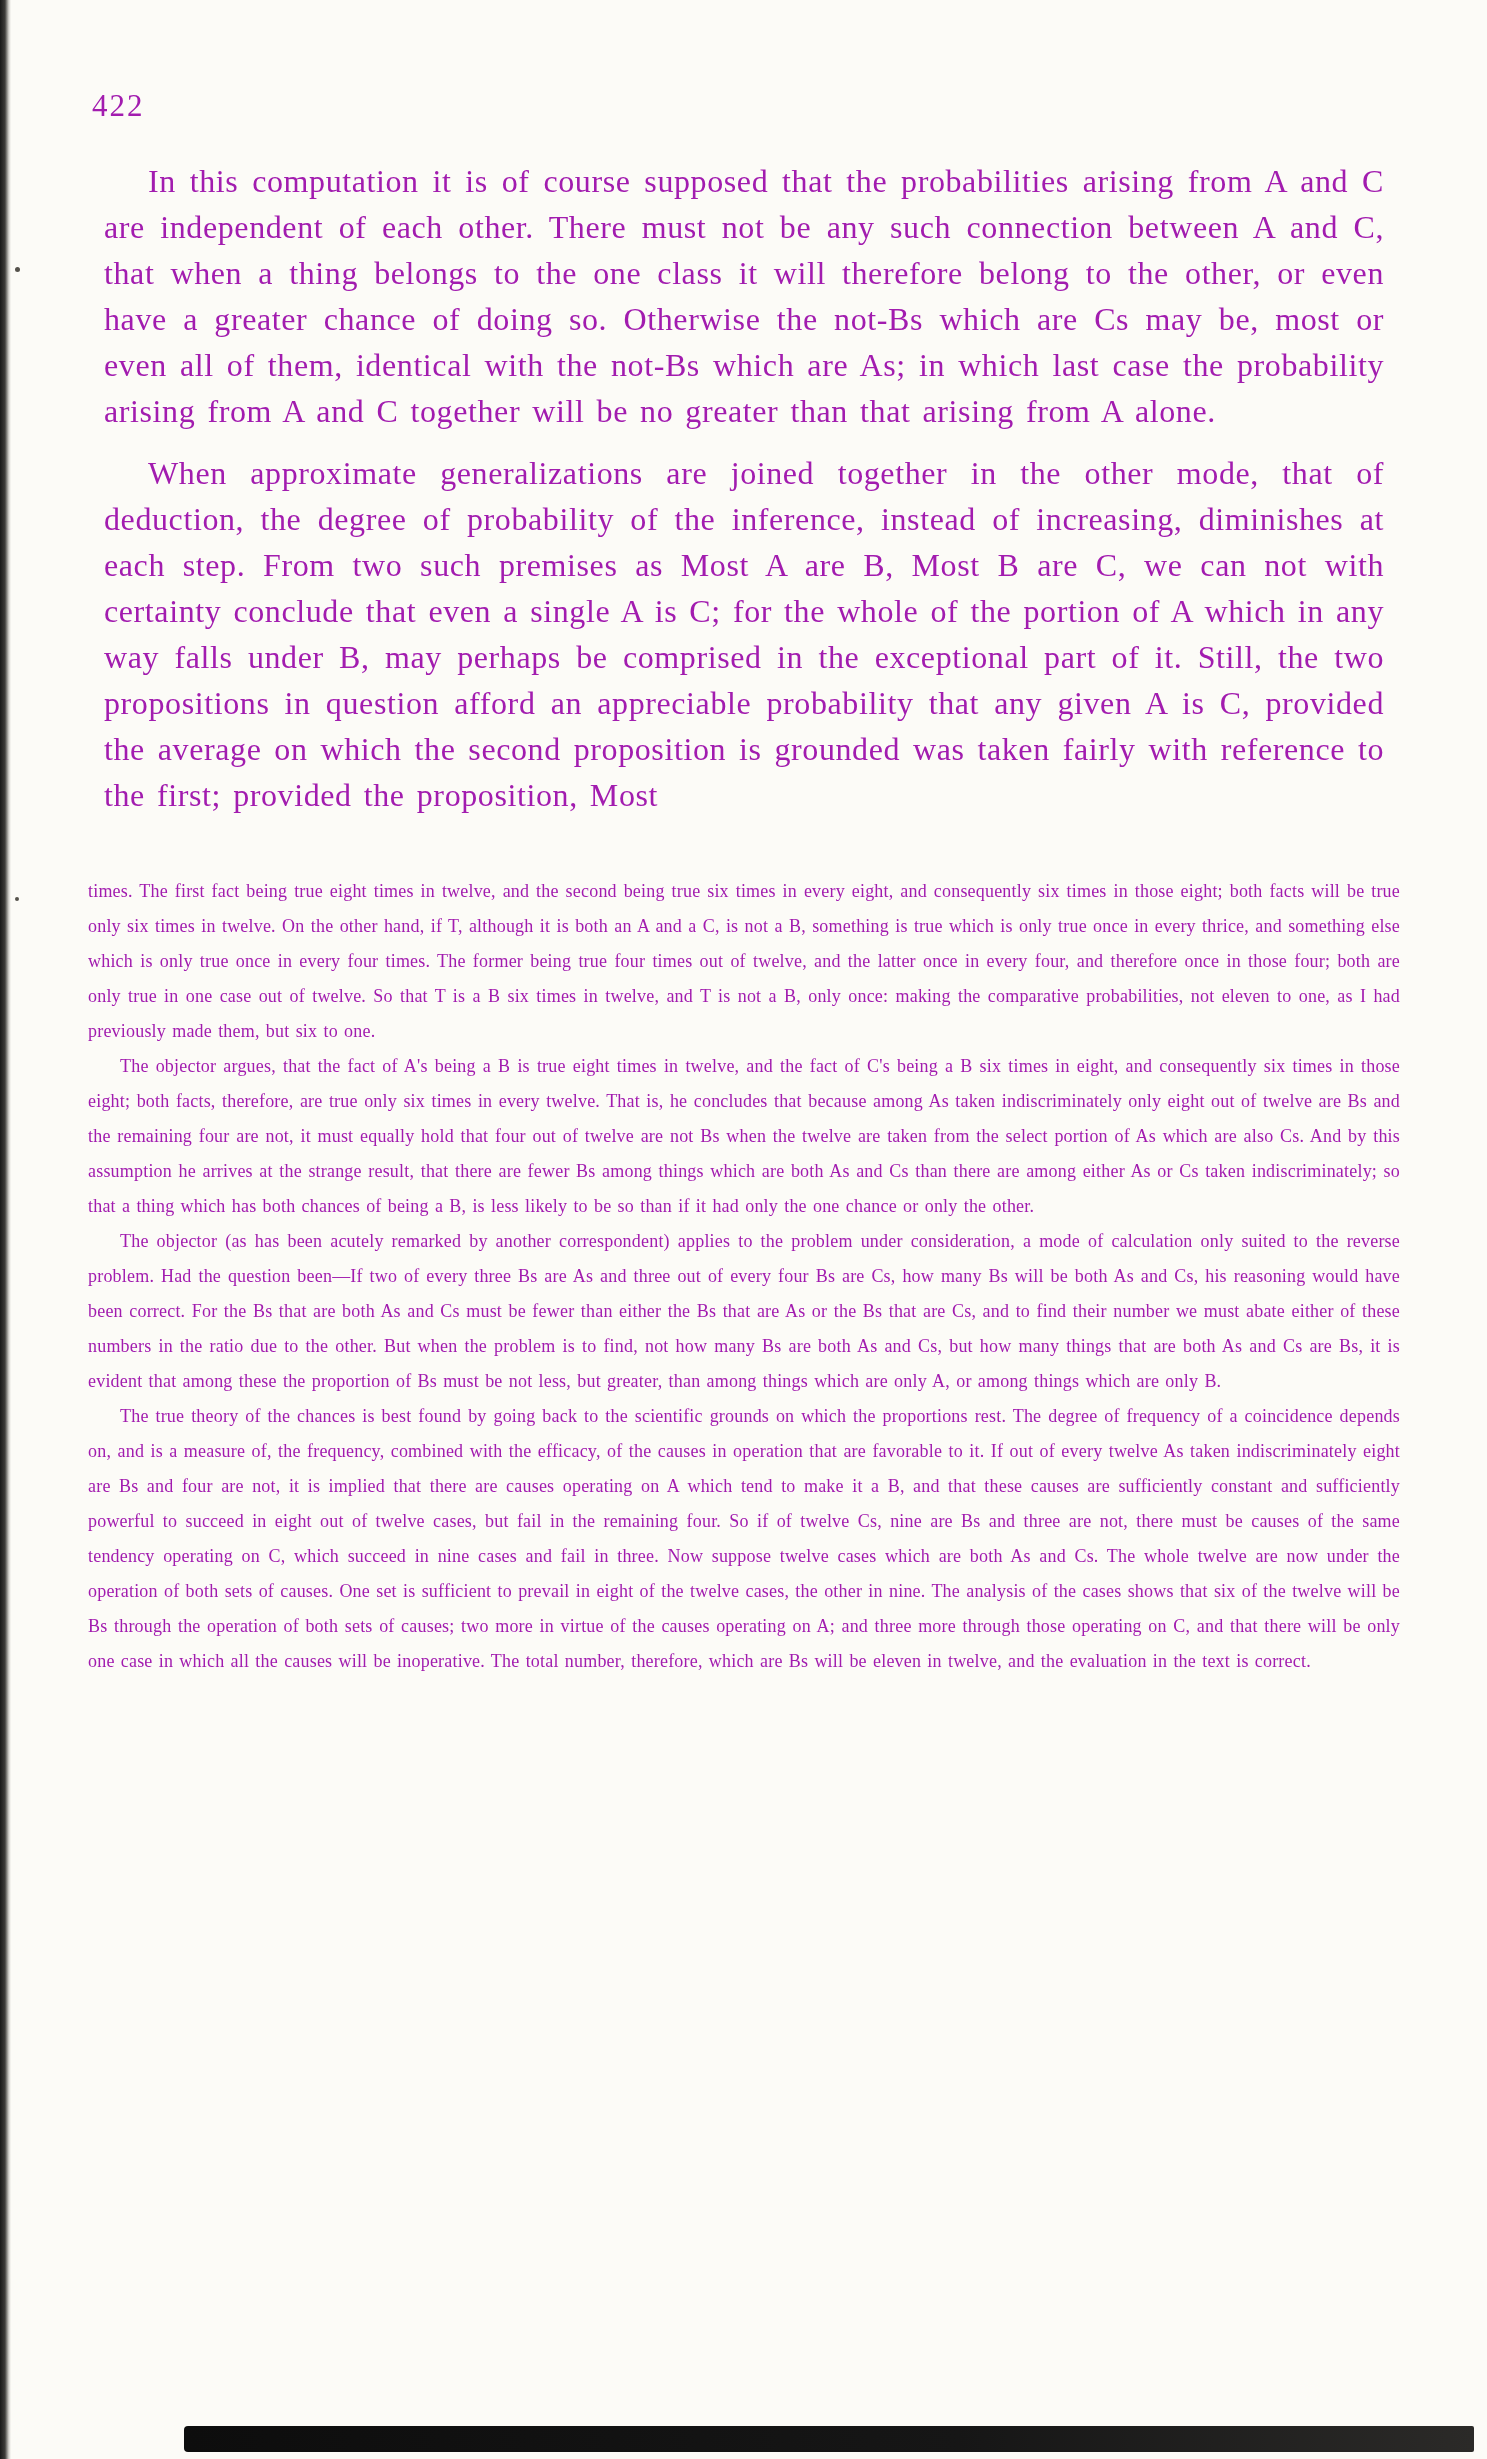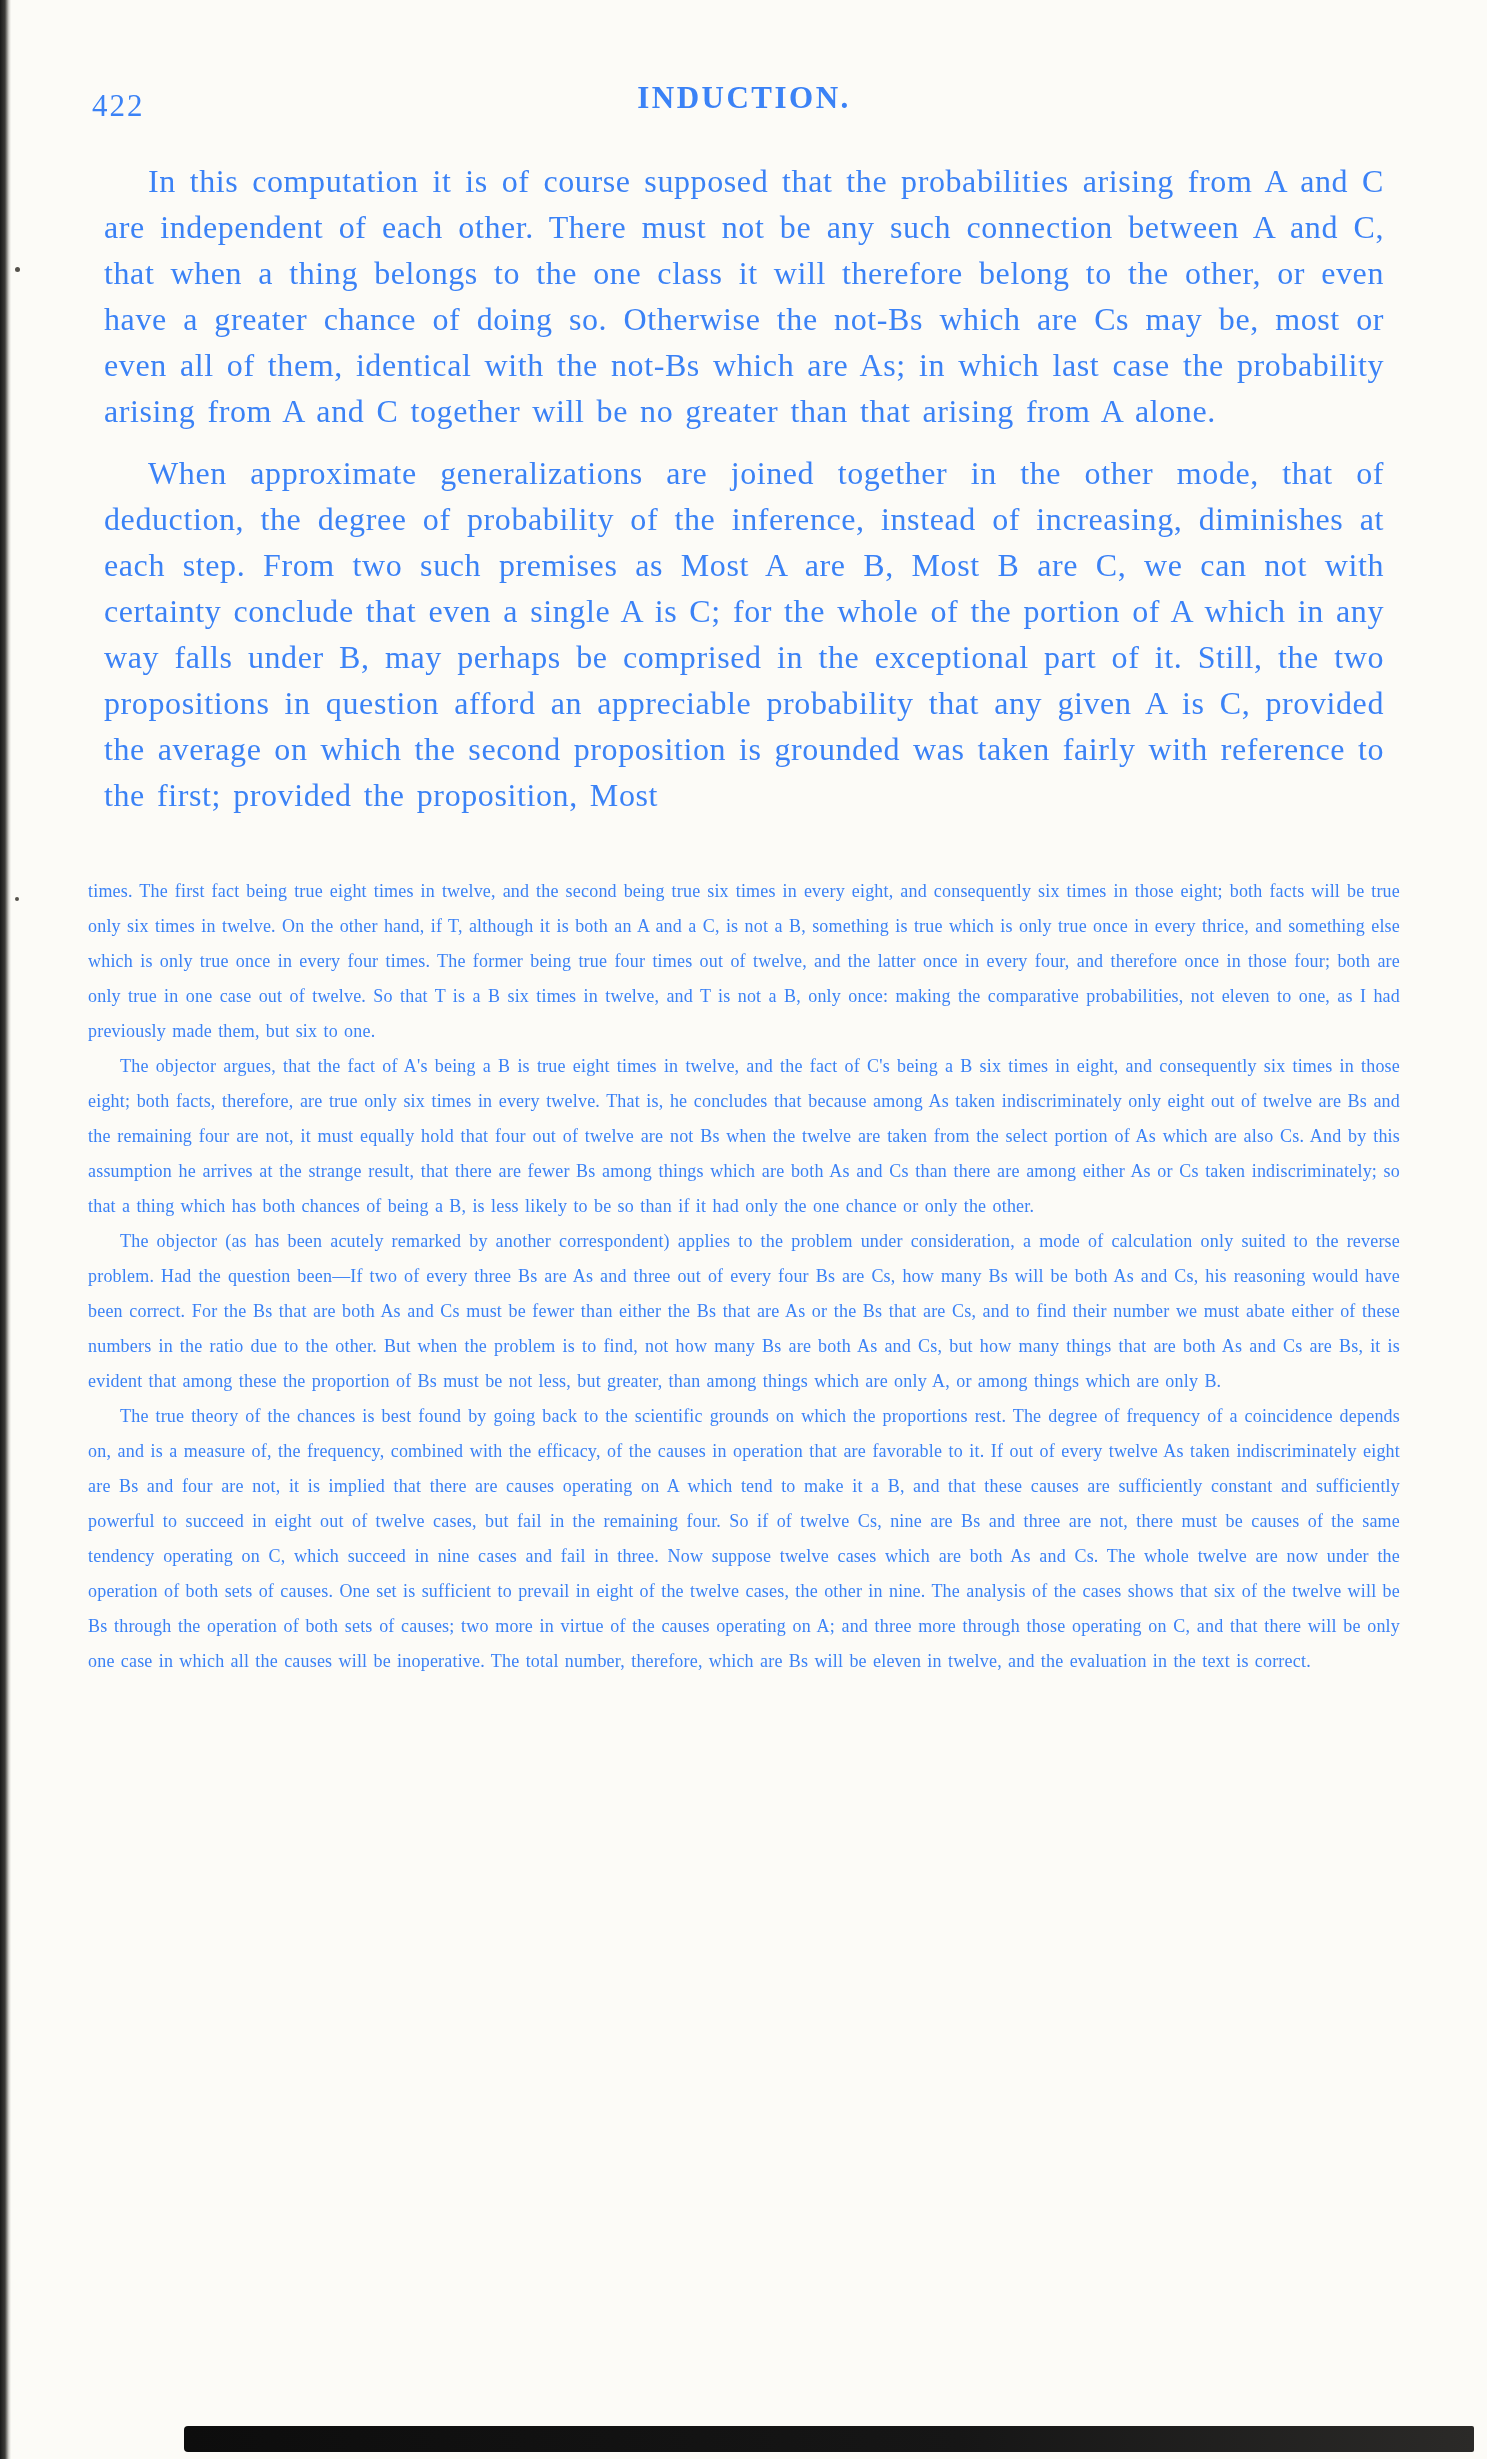--- a/index.html
+++ b/index.html
@@ -8,21 +8,21 @@
     background: #e8e6e0;
   }
   .page {
     position: relative;
     width: 1488px;
     height: 2460px;
     margin: 0 auto;
     background: #fcfbf7;
     overflow: hidden;
     font-family: "Liberation Serif", "DejaVu Serif", serif;
-    color: #3b82f6;
+    color: #a21caf;
   }
   
   .scan-edge-left {
     position: absolute;
     left: 0; top: 0;
     width: 11px; height: 100%;
     background: linear-gradient(to right, #181818 0%, #3d3c39 45%, rgba(130,128,120,0.35) 80%, rgba(130,128,120,0) 100%);
   }
   .scan-edge-bottom {
     position: absolute;
@@ -97,21 +97,20 @@
 <body>
 
 <div class="page">
 
   <div class="scan-edge-left"></div>
   <div class="speck s1"></div>
   <div class="speck s2"></div>
 
   <header class="page-header">
     <span class="page-number">422</span>
-    <span class="running-head">INDUCTION.</span>
   </header>
 
   <main class="body-text">
     <p class="main-para">In this computation it is of course supposed that the probabilities arising from A and C are independent of each other.  There must not be any such connection between A and C, that when a thing belongs to the one class it will therefore belong to the other, or even have a greater chance of doing so.  Otherwise the not-Bs which are Cs may be, most or even all of them, identical with the not-Bs which are As; in which last case the probability arising from A and C together will be no greater than that arising from A alone.</p>
     <p class="main-para">When approximate generalizations are joined together in the other mode, that of deduction, the degree of probability of the inference, instead of increasing, diminishes at each step.  From two such premises as Most A are B, Most B are C, we can not with certainty conclude that even a single A is C; for the whole of the portion of A which in any way falls under B, may perhaps be comprised in the exceptional part of it.  Still, the two propositions in question afford an appreciable probability that any given A is C, provided the average on which the second proposition is grounded was taken fairly with reference to the first; provided the proposition, Most</p>
   </main>
 
   <section class="footnote">
     <p class="foot-para continuation">times.  The first fact being true eight times in twelve, and the second being true six times in every eight, and consequently six times in those eight; both facts will be true only six times in twelve.  On the other hand, if T, although it is both an A and a C, is not a B, something is true which is only true once in every thrice, and something else which is only true once in every four times.  The former being true four times out of twelve, and the latter once in every four, and therefore once in those four; both are only true in one case out of twelve.  So that T is a B six times in twelve, and T is not a B, only once: making the comparative probabilities, not eleven to one, as I had previously made them, but six to one.</p>
     <p class="foot-para">The objector argues, that the fact of A's being a B is true eight times in twelve, and the fact of C's being a B six times in eight, and consequently six times in those eight; both facts, therefore, are true only six times in every twelve.  That is, he concludes that because among As taken indiscriminately only eight out of twelve are Bs and the remaining four are not, it must equally hold that four out of twelve are not Bs when the twelve are taken from the select portion of As which are also Cs.  And by this assumption he arrives at the strange result, that there are fewer Bs among things which are both As and Cs than there are among either As or Cs taken indiscriminately; so that a thing which has both chances of being a B, is less likely to be so than if it had only the one chance or only the other.</p>

